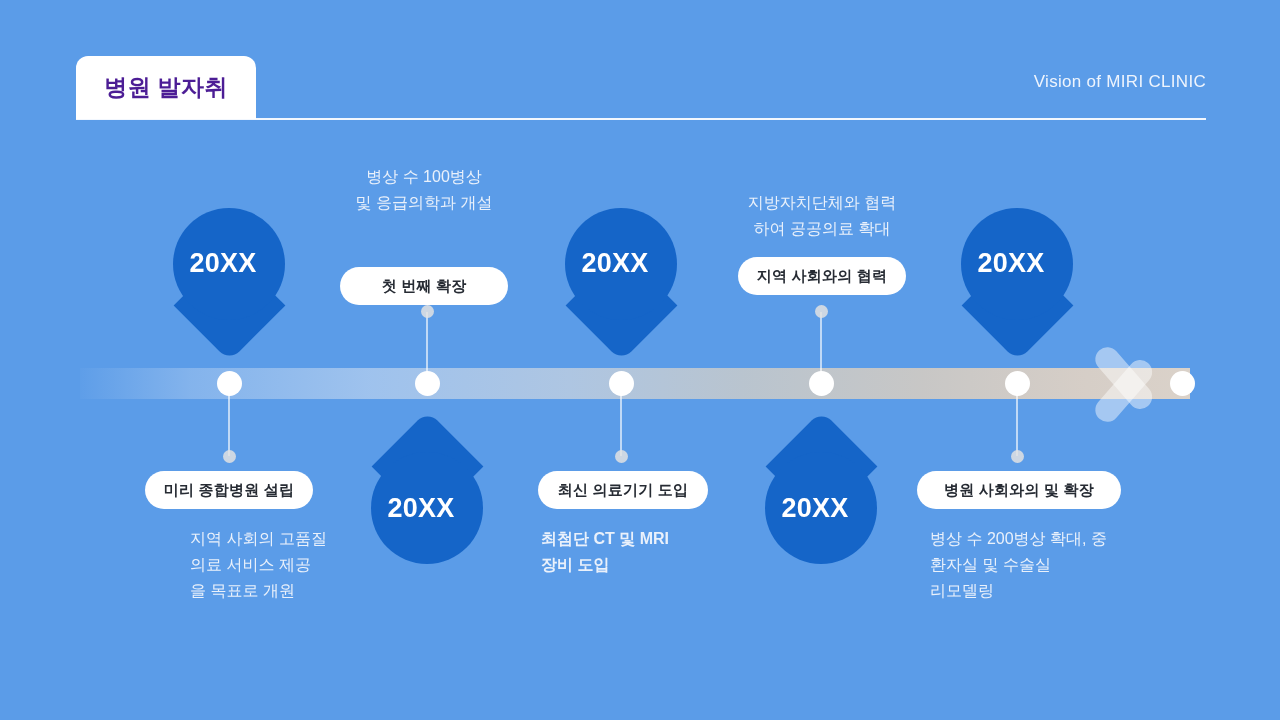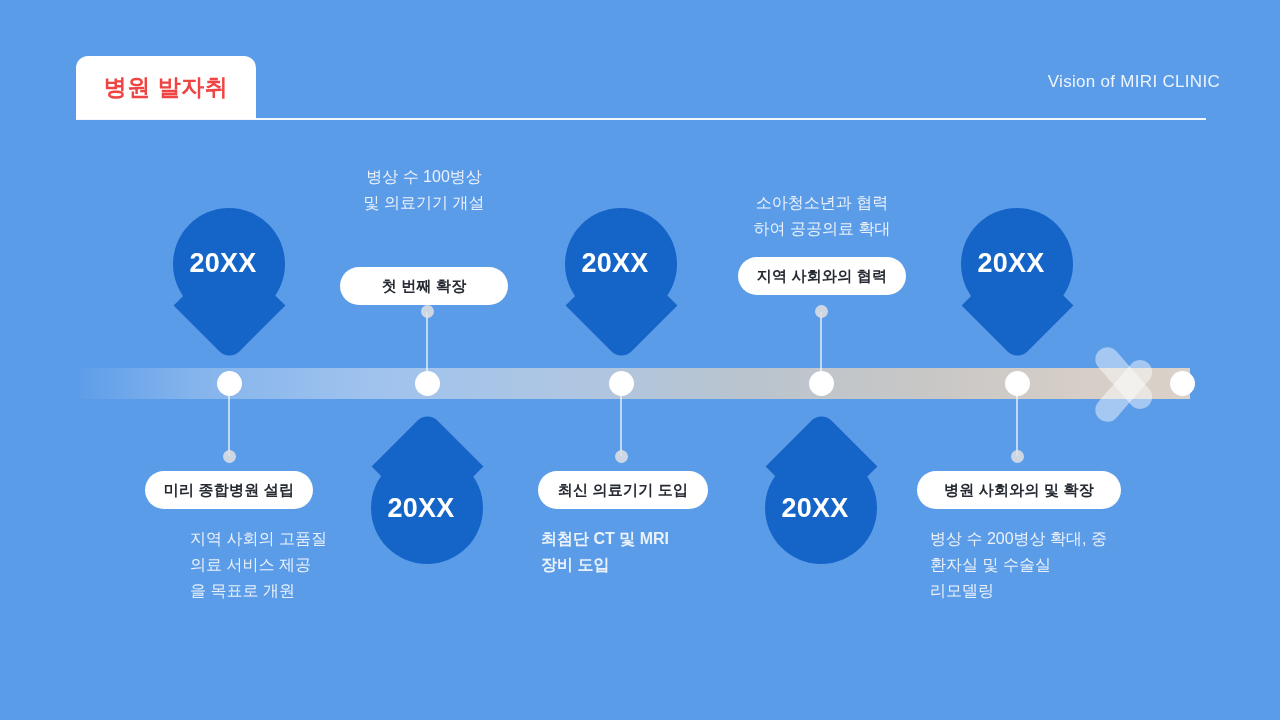--- a/index.html
+++ b/index.html
@@ -28,37 +28,38 @@
     width: 180px;
     height: 63px;
     background: #ffffff;
     border-radius: 12px 12px 0 0;
     display: flex;
     align-items: center;
     justify-content: center;
     box-sizing: border-box;
   }
   #title-text {
-    color: #ef4444;
+    color: #4c1d95;
     font-size: 23px;
     font-weight: bold;
     letter-spacing: 0.5px;
     white-space: nowrap;
+    font-family: Liberation Serif, serif;
   }
   #header-rule {
     position: absolute;
     left: 76px;
     top: 118px;
     width: 1130px;
     height: 2px;
     background: rgba(255,255,255,0.92);
   }
   #header-subtitle {
     position: absolute;
-    right: 60px;
+    right: 74px;
     top: 72px;
     color: #eef4fd;
     font-size: 17px;
     letter-spacing: 0.3px;
     white-space: nowrap;
   }
 
   
   #timeline-bar {
     position: absolute;
@@ -264,21 +265,21 @@
   <div class="pin-label">20XX</div>
 </div>
 <div class="connector-line up" style="left:427px; top:312px; height:64px;"></div>
 <div class="connector-endcap" style="left:427px; top:305px;"></div>
 <div class="node-dot" style="left:427px;"></div>
 <div class="pill" style="left:340px; top:267px; width:168px;">
   <span>첫 번째 확장</span>
 </div>
 <div class="desc center" style="left:323px; top:164px; width:202px;">
   <div>병상 수 100병상</div>
-  <div>및 의료기기 개설</div>
+  <div>및 응급의학과 개설</div>
 </div>
 
 <div class="pin down" style="left:621px; top:208px;">
   <div class="pin-tip"></div>
   <div class="pin-shape"></div>
   <div class="pin-label">20XX</div>
 </div>
 <div class="connector-line down" style="left:621px; height:72px;"></div>
 <div class="connector-endcap" style="left:621px; top:450px;"></div>
 <div class="node-dot" style="left:621px;"></div>
@@ -295,21 +296,21 @@
   <div class="pin-shape"></div>
   <div class="pin-label">20XX</div>
 </div>
 <div class="connector-line up" style="left:821px; top:312px; height:64px;"></div>
 <div class="connector-endcap" style="left:821px; top:305px;"></div>
 <div class="node-dot" style="left:821px;"></div>
 <div class="pill" style="left:738px; top:257px; width:168px;">
   <span>지역 사회와의 협력</span>
 </div>
 <div class="desc center" style="left:720px; top:190px; width:204px;">
-  <div>소아청소년과 협력</div>
+  <div>지방자치단체와 협력</div>
   <div>하여 공공의료 확대</div>
 </div>
 
 <div class="pin down" style="left:1017px; top:208px;">
   <div class="pin-tip"></div>
   <div class="pin-shape"></div>
   <div class="pin-label">20XX</div>
 </div>
 <div class="connector-line down" style="left:1017px; height:72px;"></div>
 <div class="connector-endcap" style="left:1017px; top:450px;"></div>

